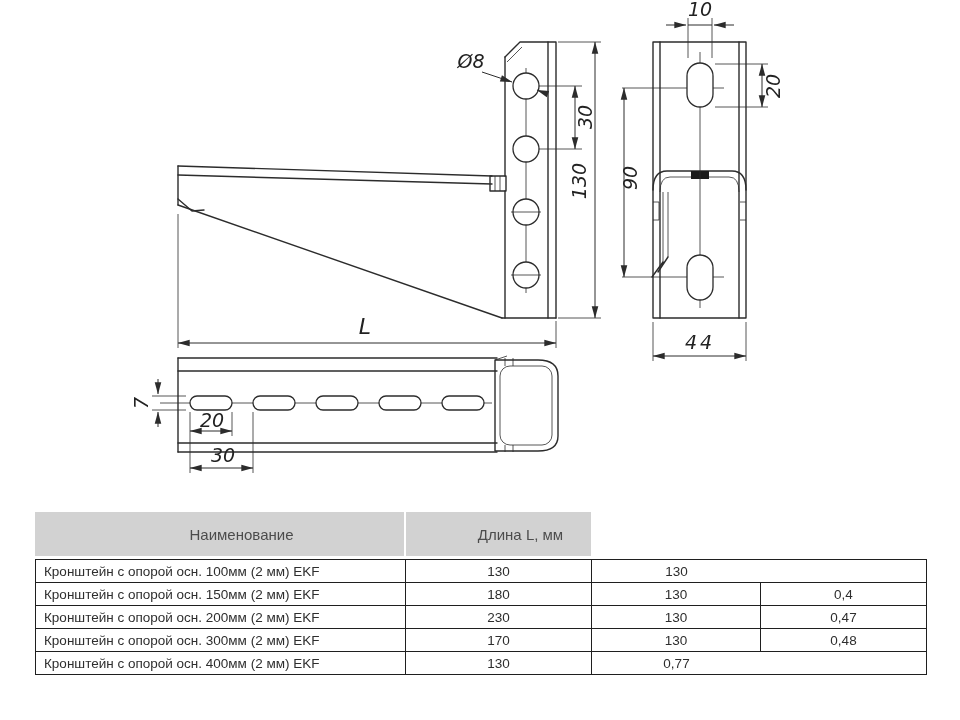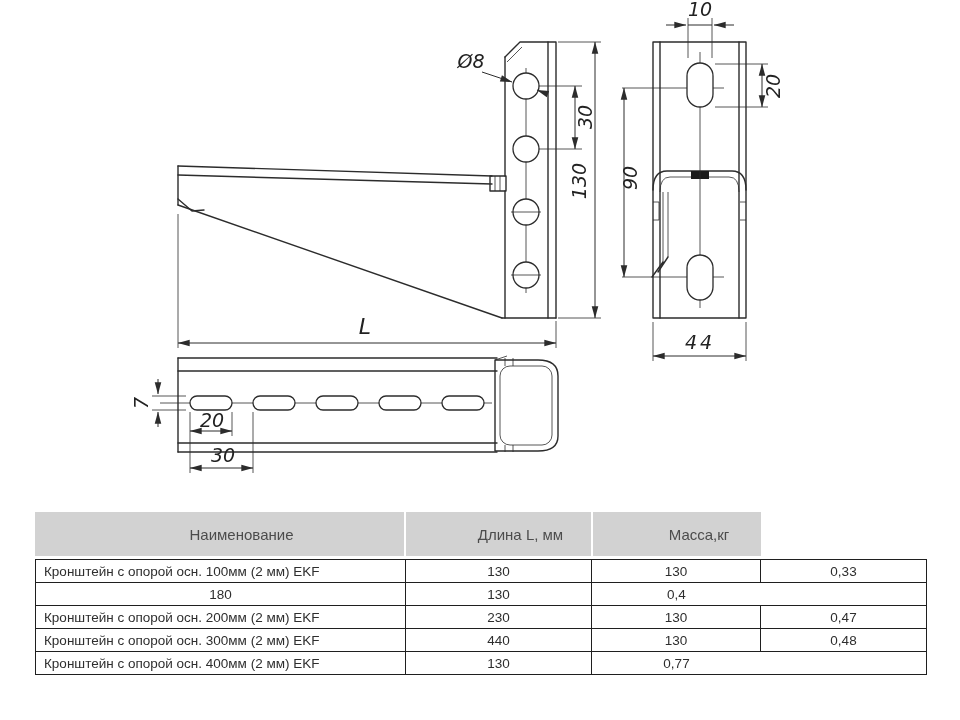--- a/index.html
+++ b/index.html
@@ -162,43 +162,42 @@
     <path class="thin" d="M253,412 L253,473"></path>
     <line class="dimln" x1="190" y1="468" x2="253" y2="468" marker-start="url(#arw)" marker-end="url(#arw)"></line>
     <text class="dim" x="223" y="462" text-anchor="middle">30</text>
   </g>
 </svg>
 
 <div id="spec-table">
   <div class="thead">
     <div class="th">Наименование</div>
     <div class="th">Длина L, мм</div>
-    <div class="th">Масса,кг</div>
   </div>
   <div class="tbody">
     <div class="tr">
       <div class="td name">Кронштейн с опорой осн. 100мм (2 мм) EKF</div>
       <div class="td">130</div>
       <div class="td">130</div>
-      <div class="td">0,33</div>
-    </div>
-    <div class="tr">
+    </div>
+    <div class="tr">
+      <div class="td name">Кронштейн с опорой осн. 150мм (2 мм) EKF</div>
       <div class="td">180</div>
       <div class="td">130</div>
       <div class="td">0,4</div>
     </div>
     <div class="tr">
       <div class="td name">Кронштейн с опорой осн. 200мм (2 мм) EKF</div>
       <div class="td">230</div>
       <div class="td">130</div>
       <div class="td">0,47</div>
     </div>
     <div class="tr">
       <div class="td name">Кронштейн с опорой осн. 300мм (2 мм) EKF</div>
-      <div class="td">440</div>
+      <div class="td">170</div>
       <div class="td">130</div>
       <div class="td">0,48</div>
     </div>
     <div class="tr">
       <div class="td name">Кронштейн с опорой осн. 400мм (2 мм) EKF</div>
       <div class="td">130</div>
       <div class="td">0,77</div>
     </div>
   </div>
 </div>

